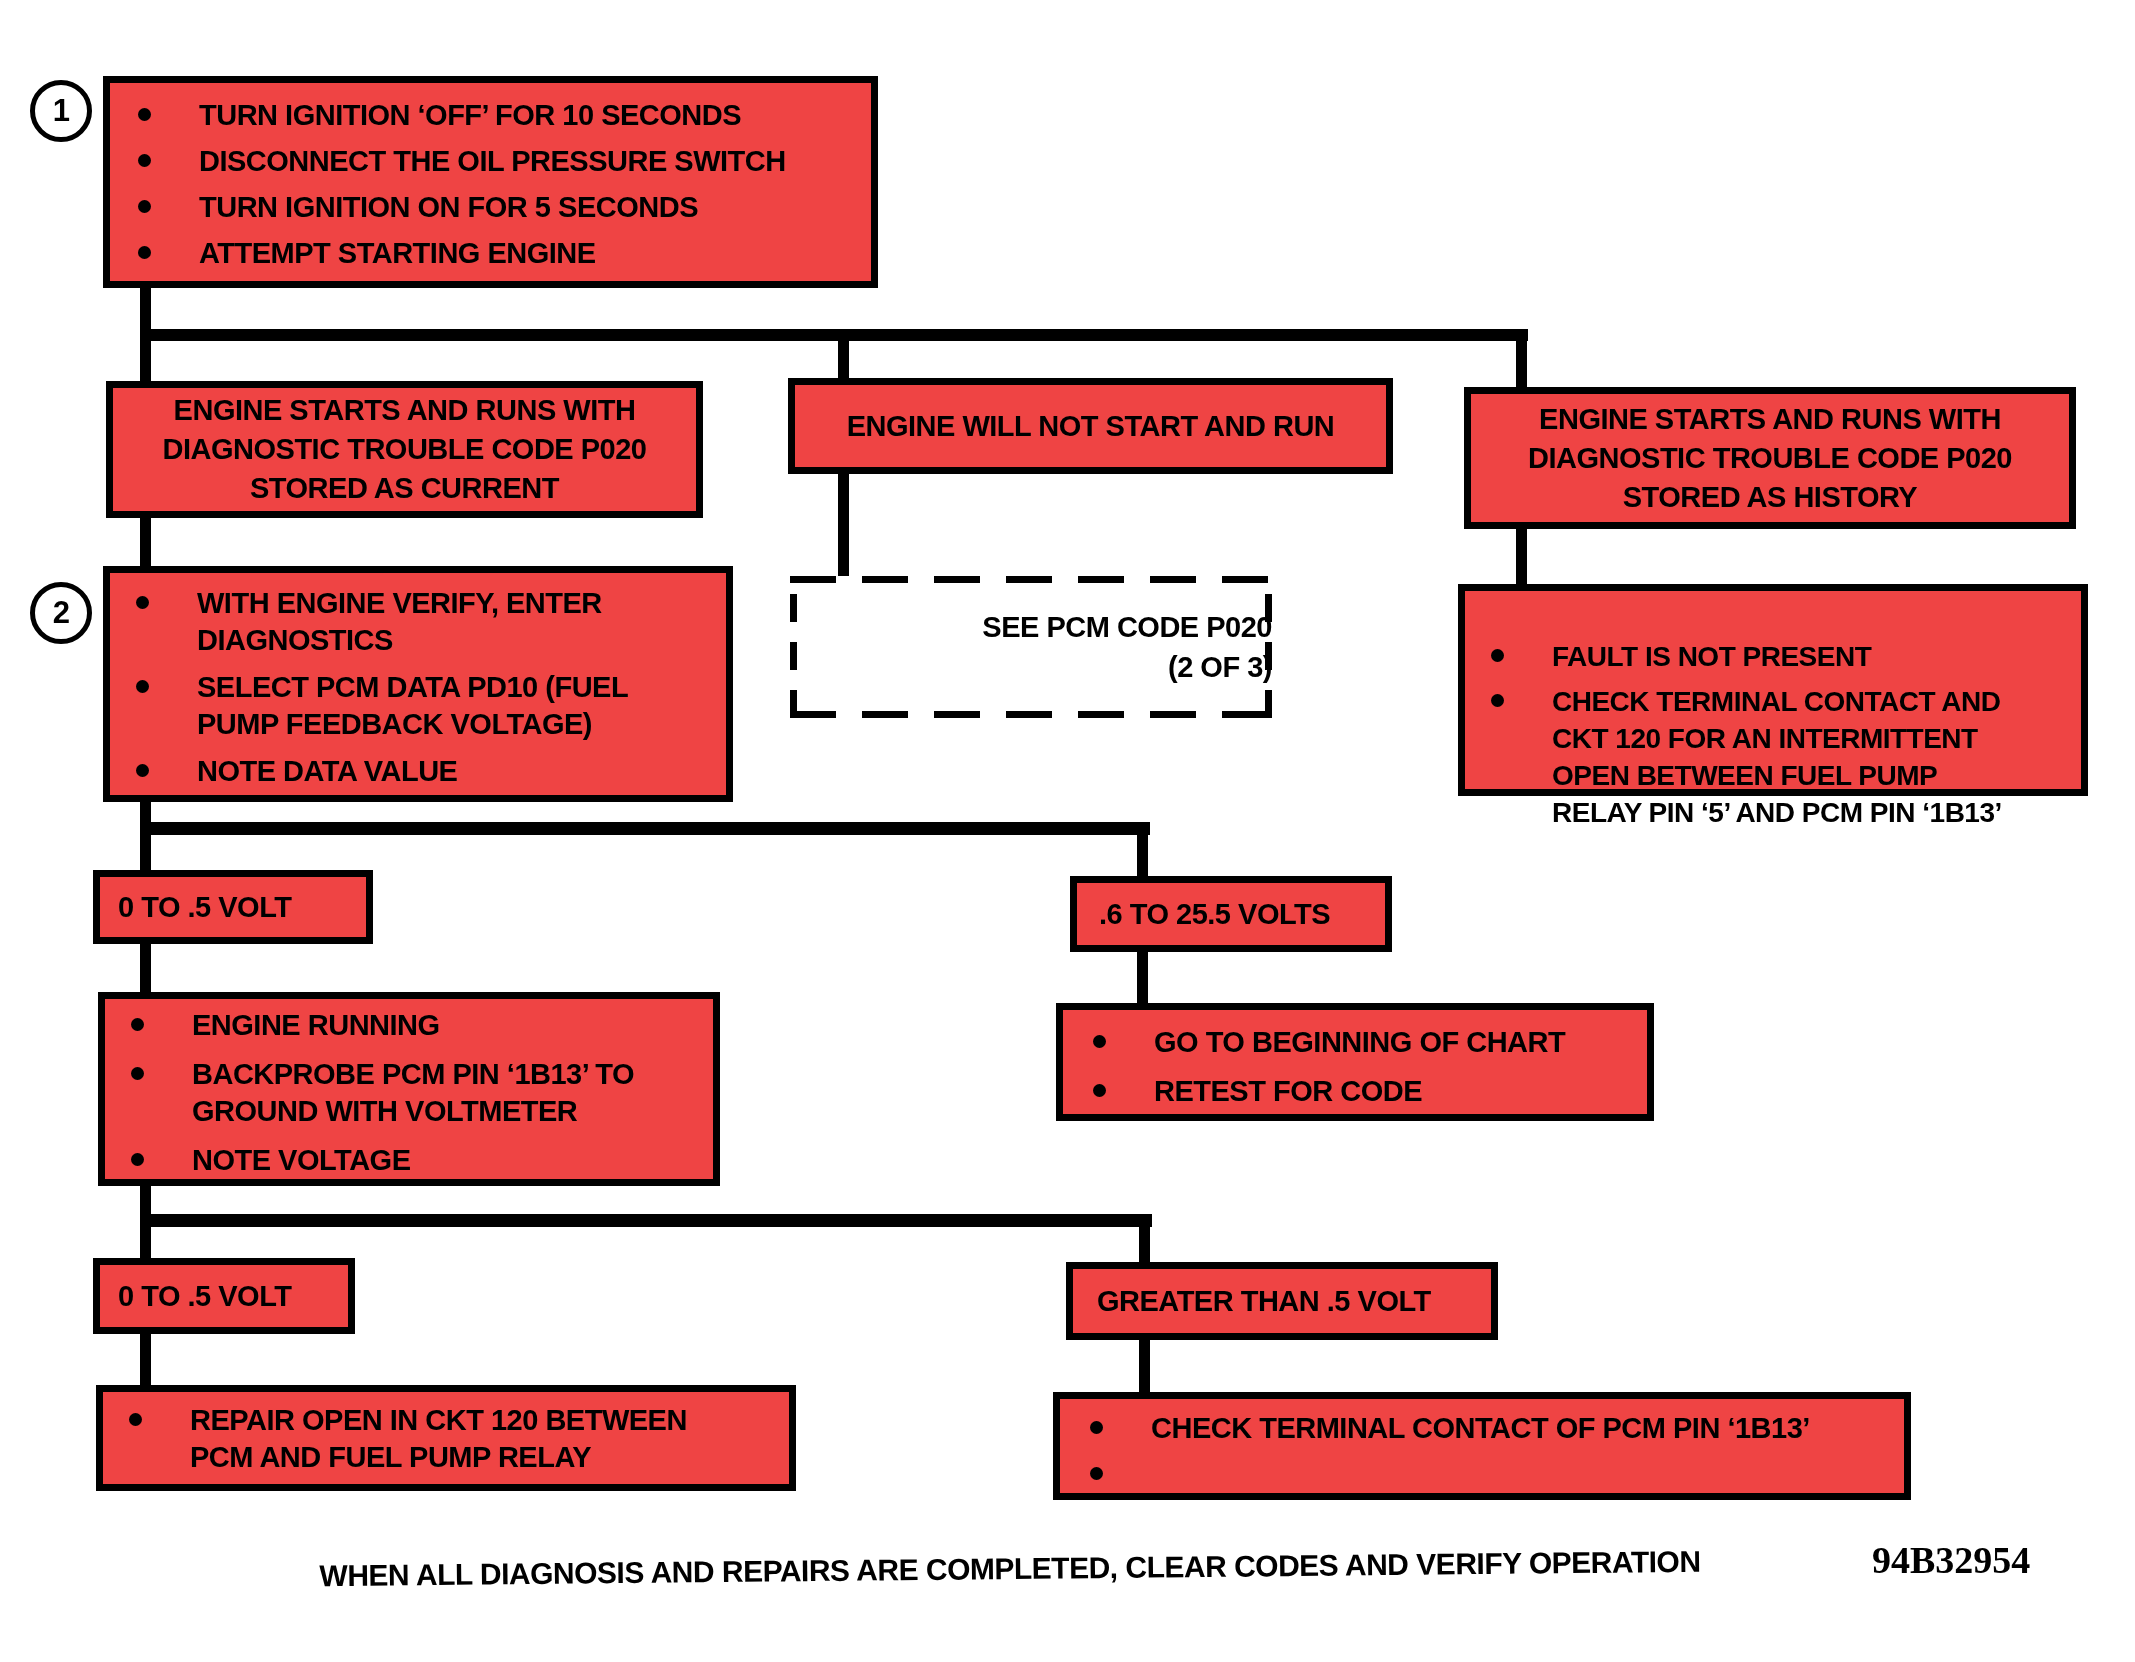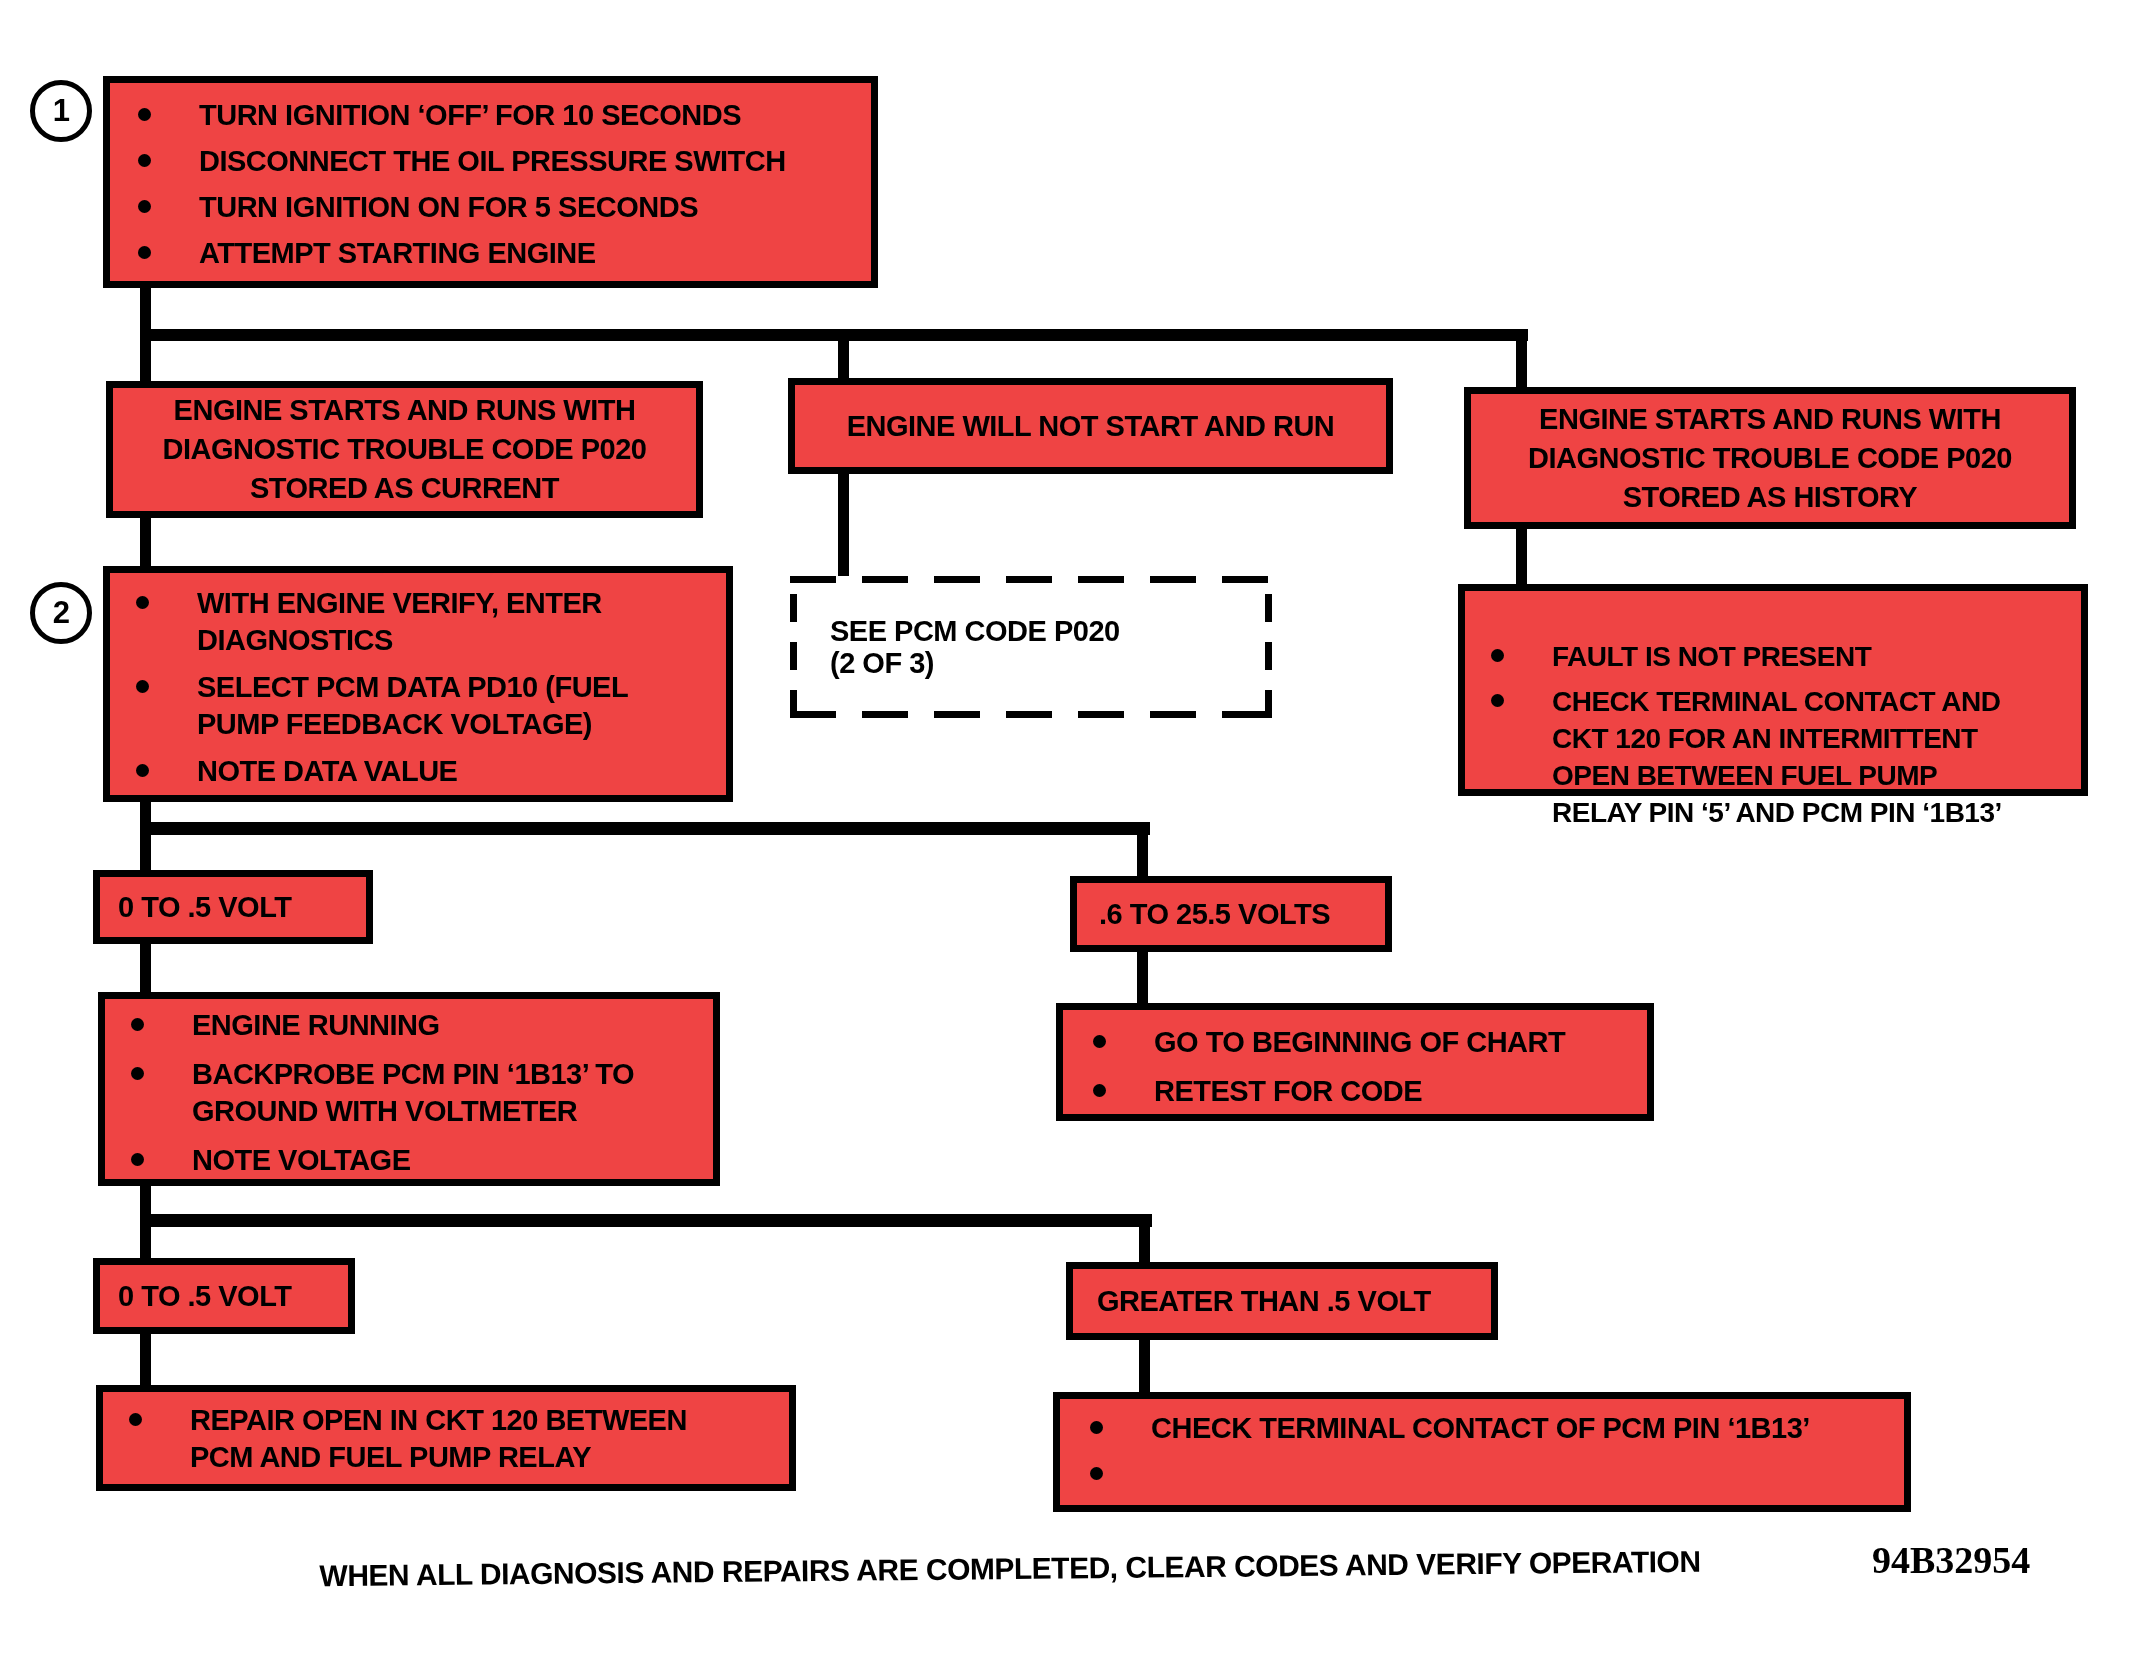--- a/index.html
+++ b/index.html
@@ -133,21 +133,21 @@
 PUMP FEEDBACK VOLTAGE)</span>
       </div>
       <div class="bi">
         <span class="bullet"></span>
         <span class="bt">NOTE DATA VALUE</span>
       </div>
     </div>
   </div>
 
   <div class="dashedbox" style="left:790px;top:576px;width:482px;height:142px;">
-    <span class="ctext" style="padding-left:40px;text-align:left;line-height:32px;">SEE PCM CODE P020
+    <span class="ctext" style="padding-left:40px;text-align:right;line-height:40px;">SEE PCM CODE P020
 (2 OF 3)</span>
   </div>
 
   <div class="node" style="left:1458px;top:584px;width:630px;height:212px;">
     <div class="bullets" style="padding:8px 10px 0 26px;gap:8px;margin-top:39px;">
       <div class="bi">
         <span class="bullet"></span>
         <span class="bt" style="font-size:28px;">FAULT IS NOT PRESENT</span>
       </div>
       <div class="bi">
@@ -208,21 +208,21 @@
   <div class="node" style="left:96px;top:1385px;width:700px;height:106px;">
     <div class="bullets" style="padding:10px 10px 0 26px;border-radius:22px;">
       <div class="bi">
         <span class="bullet"></span>
         <span class="bt">REPAIR OPEN IN CKT 120 BETWEEN
 PCM AND FUEL PUMP RELAY</span>
       </div>
     </div>
   </div>
 
-  <div class="node" style="left:1053px;top:1392px;width:858px;height:120px;">
+  <div class="node" style="left:1053px;top:1392px;width:858px;height:108px;">
     <div class="bullets" style="padding:13px 10px 0 30px;gap:13px;">
       <div class="bi">
         <span class="bullet" style="margin-top:9px;"></span>
         <span class="bt" style="line-height:33px;">CHECK TERMINAL CONTACT OF PCM PIN ‘1B13’</span>
       </div>
       <div class="bi">
         <span class="bullet" style="margin-top:9px;"></span>
       </div>
     </div>
   </div>

